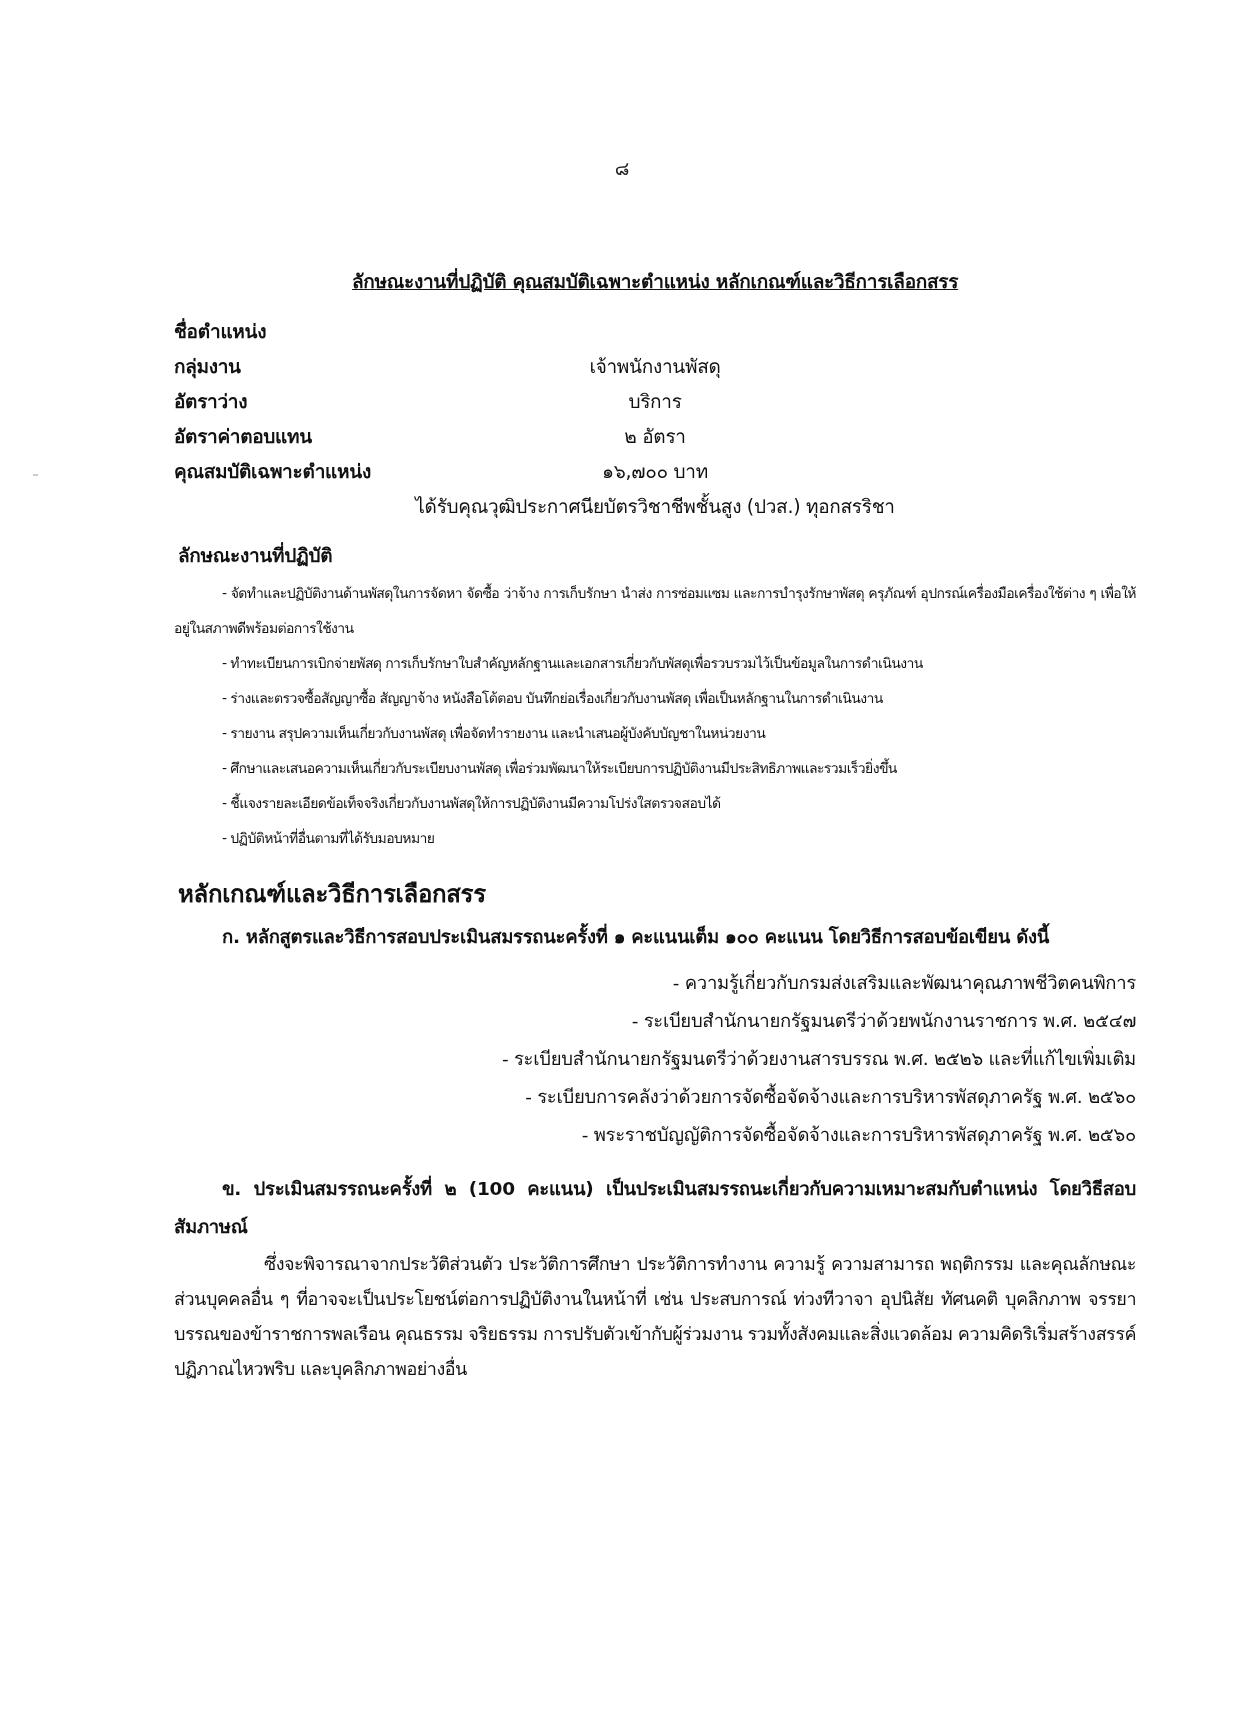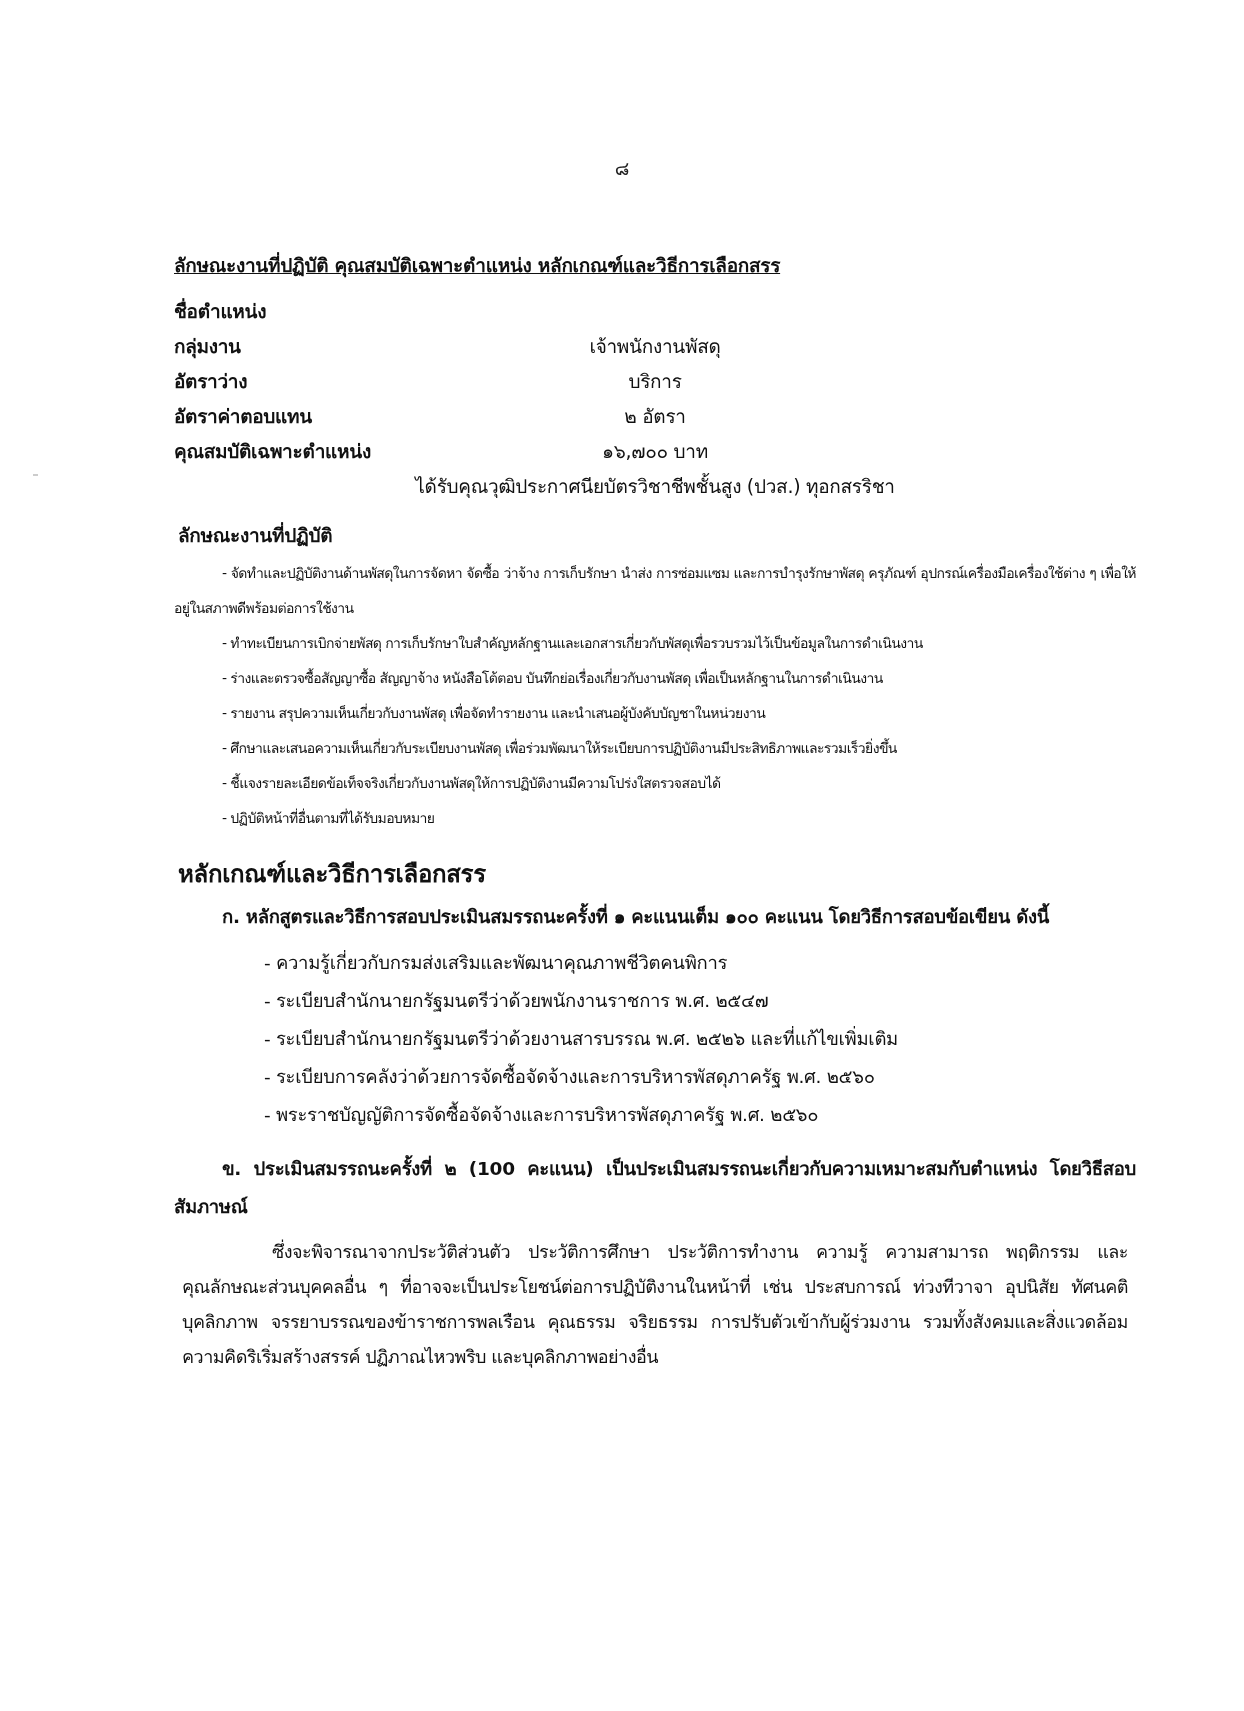--- a/index.html
+++ b/index.html
@@ -11,44 +11,44 @@
     .page-number {
       position: absolute; top: 153px; left: 0; width: 1244px; text-align: center;
       font-size: 19px; color: #222;
     }
     .stray-mark {
       position: absolute; left: 33px; top: 474px; width: 5px; height: 2px; background: #ccc;
     }
     .content { position: absolute; left: 174px; top: 248px; width: 962px; }
     .doc-title {
       font-weight: bold; font-size: 19px; text-decoration: underline;
-      letter-spacing: -0.3px; margin: 0; height: 34px; line-height: 34px;
+      letter-spacing: -0.3px; margin: 16px; height: 34px; line-height: 34px; text-align: center;
     }
     .info-table { margin-top: 12px; }
     .info-row { display: flex; height: 35px; line-height: 35px; font-size: 19px; flex-direction: column; }
     .info-label { width: 290px; font-weight: bold; letter-spacing: -0.3px; }
     .info-value { flex: 1; letter-spacing: -0.3px; text-align: center; }
     .section-heading {
       font-weight: bold; font-size: 19px; margin: 4px; letter-spacing: -0.3px;
     }
     .duties-heading { margin-top: 49px; height: 34px; line-height: 34px; }
     .para {
       font-size: 14px; line-height: 35px; margin: 0; text-indent: 48px;
       letter-spacing: -0.6px; text-align: justify;
     }
     .criteria-heading { margin-top: 22px; font-size: 24px; height: 36px; line-height: 36px; font-family: Liberation Mono, monospace; }
     .bold-para {
       font-weight: bold; font-size: 18.5px; line-height: 38px; margin: 0;
       text-indent: 48px; letter-spacing: -0.3px; text-align: justify;
     }
     .sub-list { margin: 8px 0 0 0; padding: 0 0 0 90px; list-style: none; }
-    .sub-list li { font-size: 18.5px; line-height: 38px; letter-spacing: -0.3px; }
+    .sub-list li { font-size: 18.5px; line-height: 38px; letter-spacing: -0.3px; text-align: right; }
     .part-b { margin-top: 16px; }
     .interview-para {
-      font-size: 18px; line-height: 35px; margin: 8px; text-indent: 90px;
+      font-size: 18px; line-height: 35px; margin: 0; text-indent: 90px;
       letter-spacing: -0.5px; text-align: justify;
     }
   </style>
 </head>
 <body>
 
 <div class="page-number">๘</div>
 <div class="stray-mark"></div>
 
 <div class="content">

